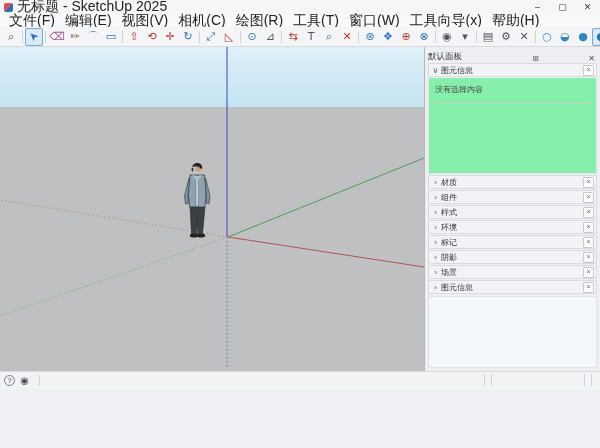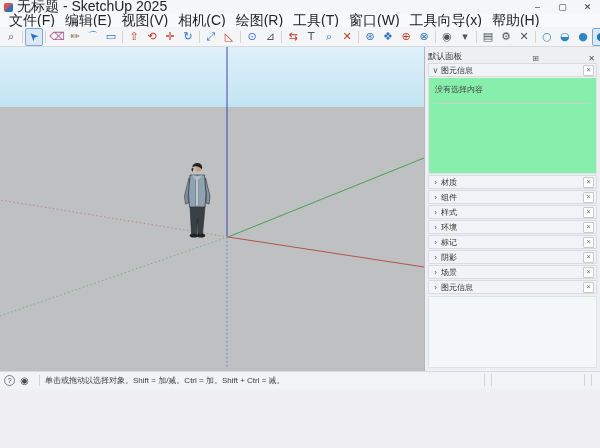--- a/index.html
+++ b/index.html
@@ -307,19 +307,18 @@
         </div>
 
       <div class="p-bottom"></div>
     </div>
   </div>
 
   <div class="statusbar">
     <span class="sb-icon">?</span>
     <span class="sb-icon plain">◉</span>
     <span class="sb-sep"></span>
-    <span class="sb-text">单击或拖动以选择对象。Shift = 加/减。Ctrl = 加。Shift + Ctrl = 减。</span>
     <span class="sb-grip g1"></span>
     <span class="sb-grip g2"></span>
   </div>
 
   <div class="bottom-space"></div>
 </div>
 
 </body></html>

